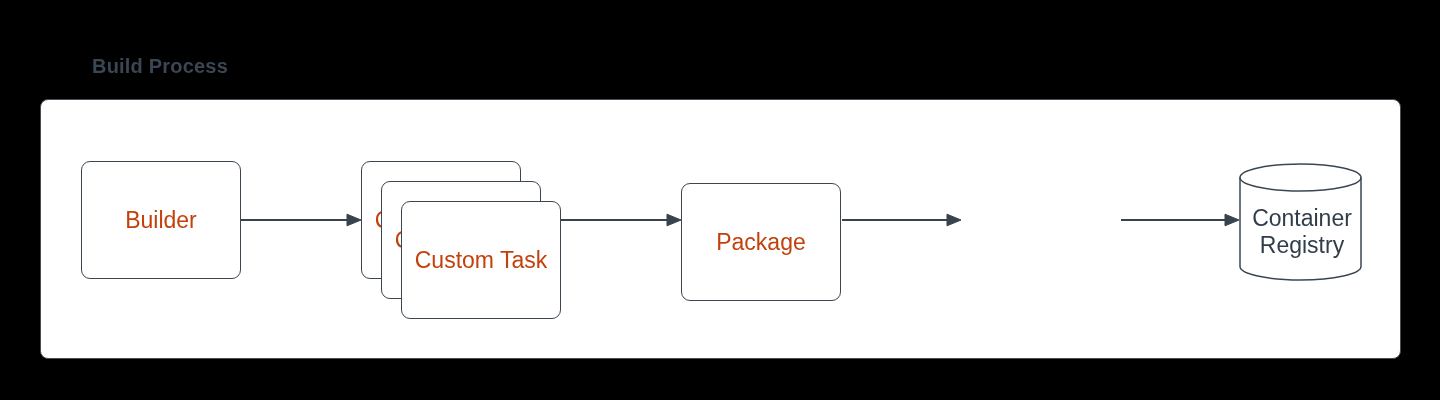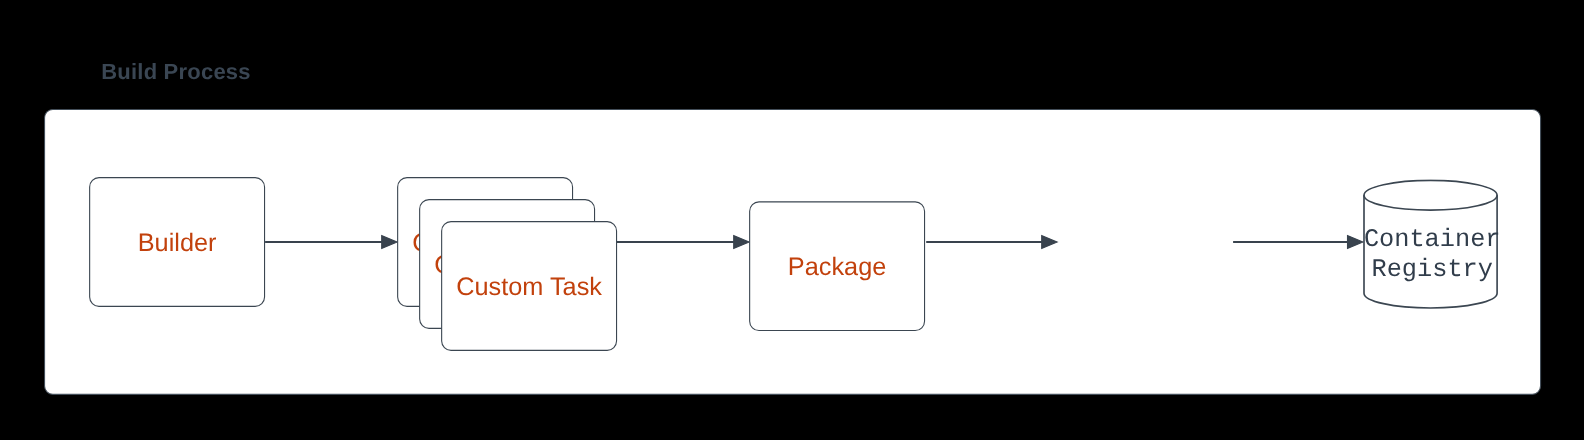--- a/index.html
+++ b/index.html
@@ -60,21 +60,20 @@
   .stack-middle  { left: 340px; top: 81px; z-index: 3; }
   .stack-front   { left: 360px; top: 101px; z-index: 4; }
   .node-package  { left: 640px; top: 61px; z-index: 2; margin-top: 22px; }
   .node-publish  { left: 920px; top: 61px; z-index: 2; }
 
   .node-cylinder {
     position: absolute;
     left: 1198px; top: 63px;
     width: 126px; height: 118px;
     z-index: 2;
-    font-family: Liberation Mono, monospace;
   }
   .cylinder-svg { position: absolute; left: 0; top: 0; }
   .cylinder-label {
     position: absolute;
     left: 50%; top: 20px;
     transform: translateX(-50%);
     width: 114px; height: 98px;
     display: flex;
     align-items: center;
     justify-content: center;

